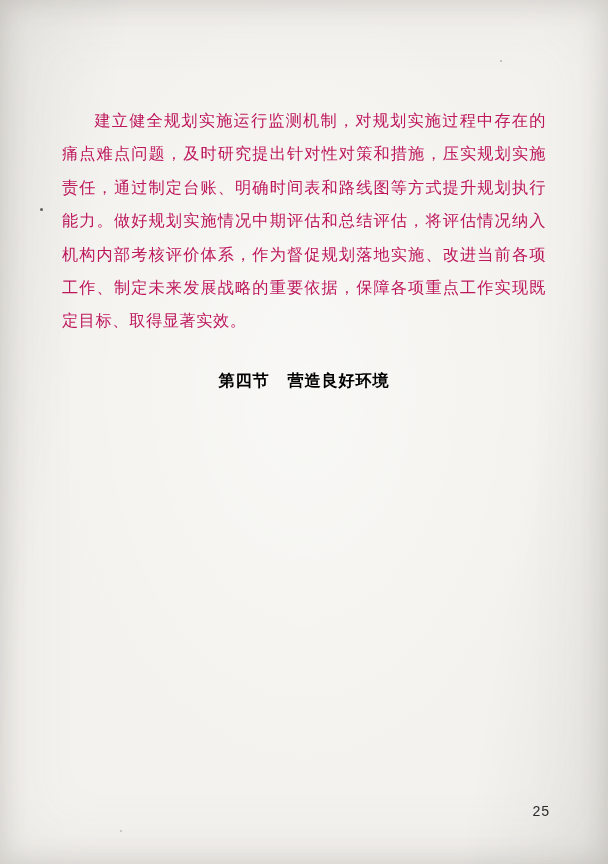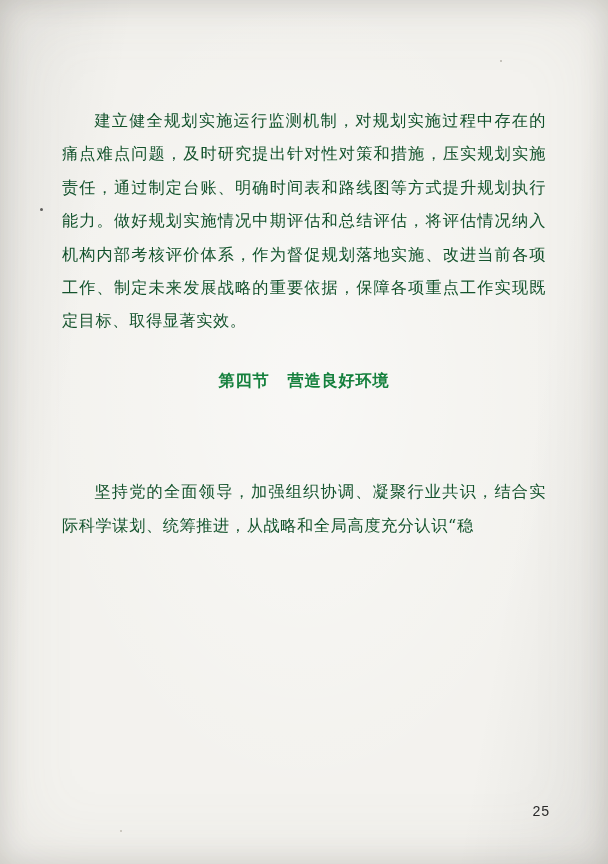--- a/index.html
+++ b/index.html
@@ -36,32 +36,32 @@
   .content {
     position: absolute;
     left: 62px;
     top: 104px;
     width: 484px;
   }
   p.para {
     margin: 0 0 0 0;
     font-size: 16.2px;
     line-height: 33.4px;
-    color: #14532d;
+    color: #be185d;
     text-align: justify;
     text-justify: inter-ideograph;
     text-indent: 2em;
     letter-spacing: 0.6px;
     font-family: "DejaVu Serif", serif;
   }
   .heading {
     margin: 0;
     font-size: 16.2px;
     line-height: 33.4px;
-    color: #15803d;
+    color: #000000;
     text-align: center;
     letter-spacing: 0.8px;
     font-family: "DejaVu Serif", serif;
   }
   .heading .sec-num { margin-right: 18px; }
   .gap-1 { height: 26px; }
   .gap-2 { height: 26px; }
   .gap-3 { height: 26px; }
   .gap-4 { height: 26px; }
   .page-number {
@@ -124,20 +124,19 @@
     </h2>
 
     <div class="gap-2"></div>
 
 
     <div class="gap-3"></div>
 
 
     <div class="gap-4"></div>
 
-    <p class="para">坚持党的全面领导，加强组织协调、凝聚行业共识，结合实际科学谋划、统筹推进，从战略和全局高度充分认识“稳</p>
 
   </div>
 
   <div class="page-number">25</div>
 
   <div class="edge-shadow"></div>
 </div>
 
 </body></html>

